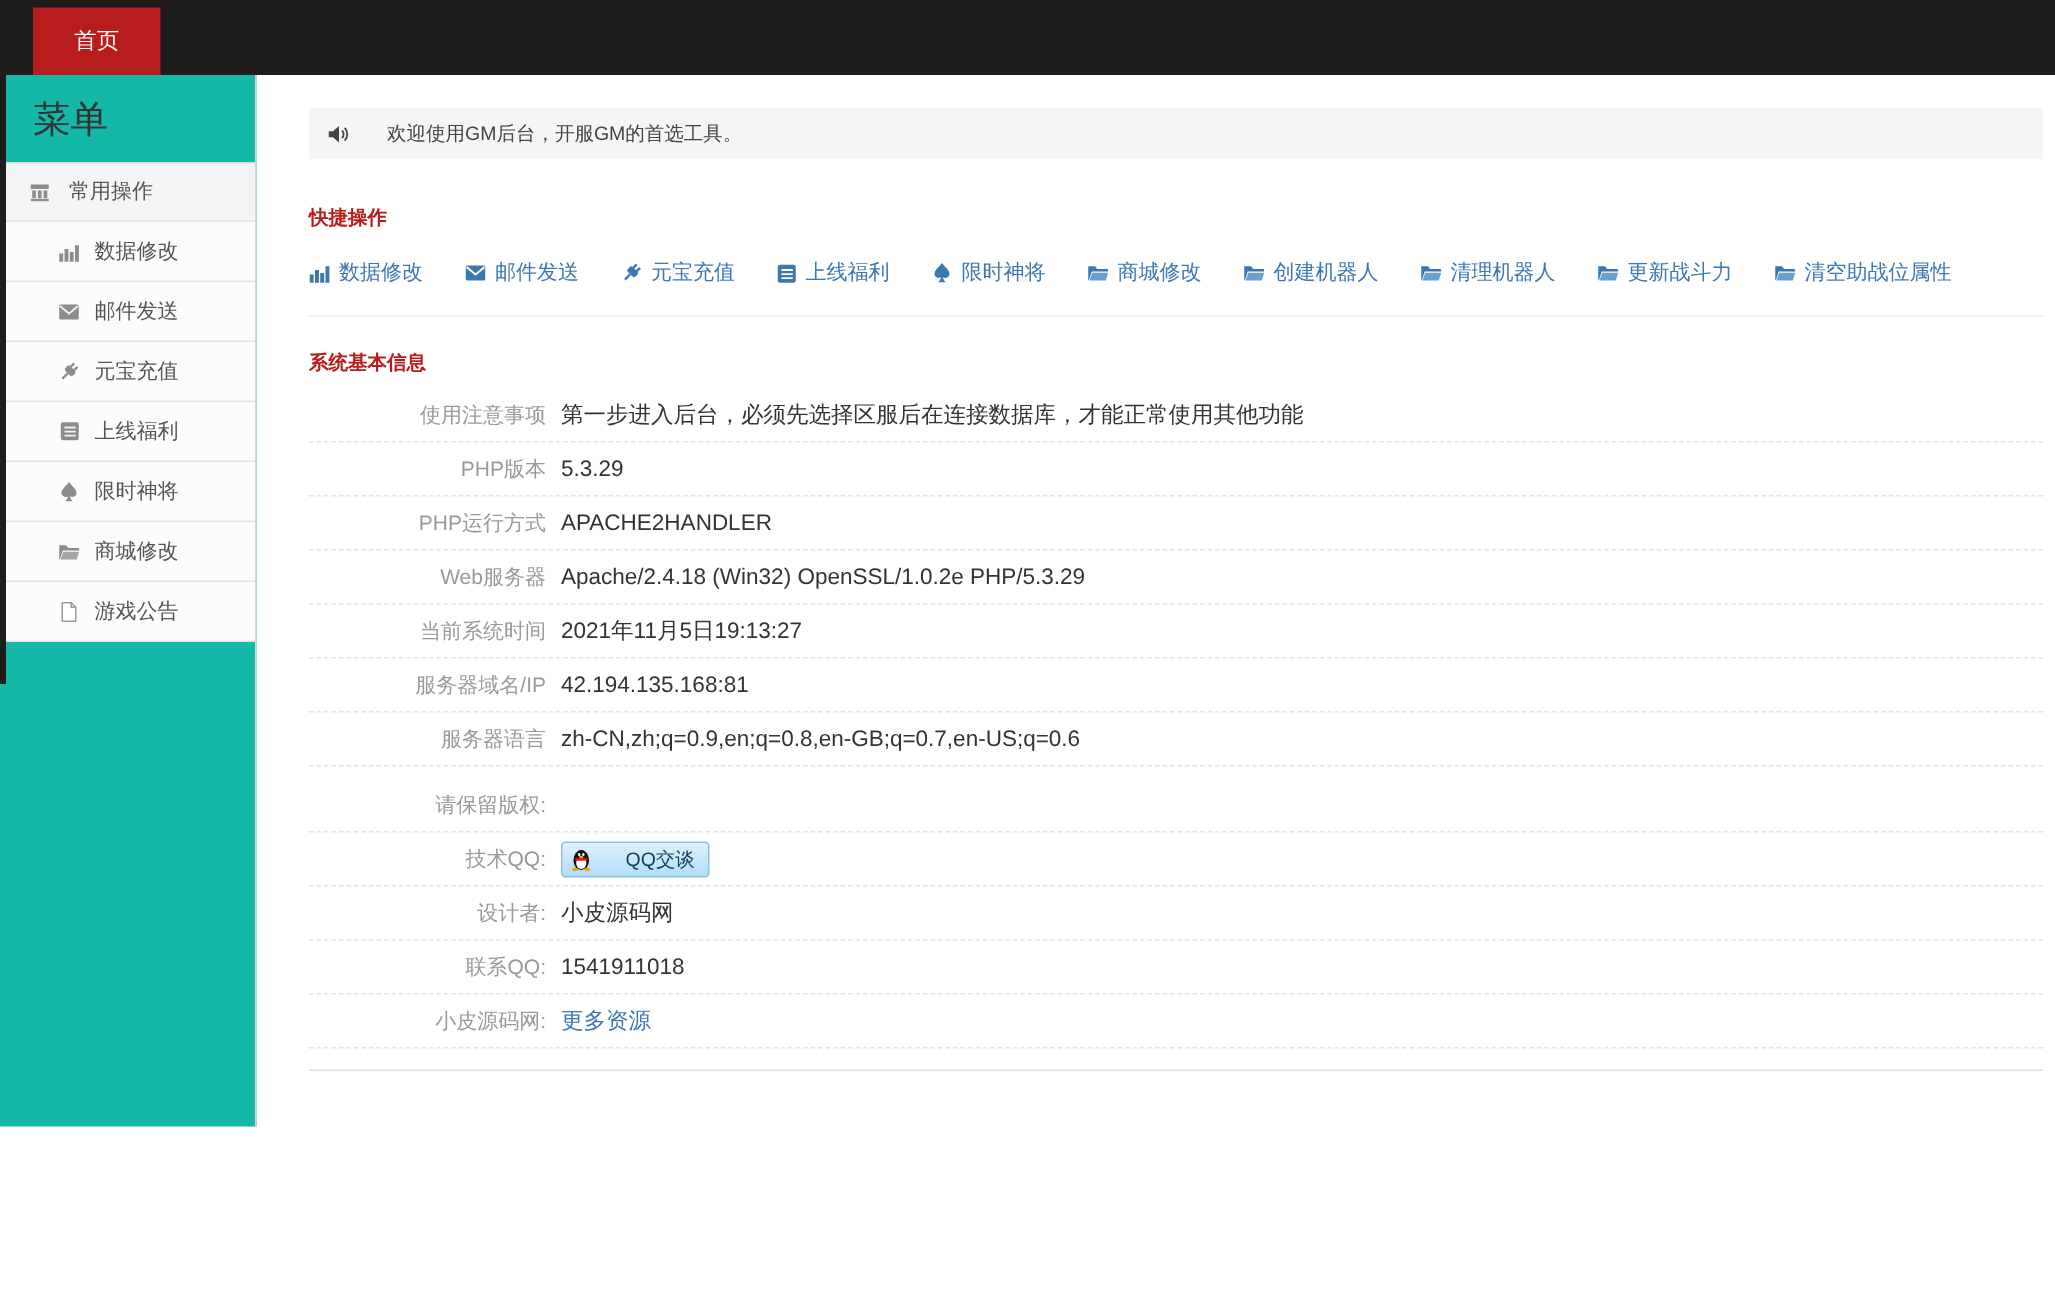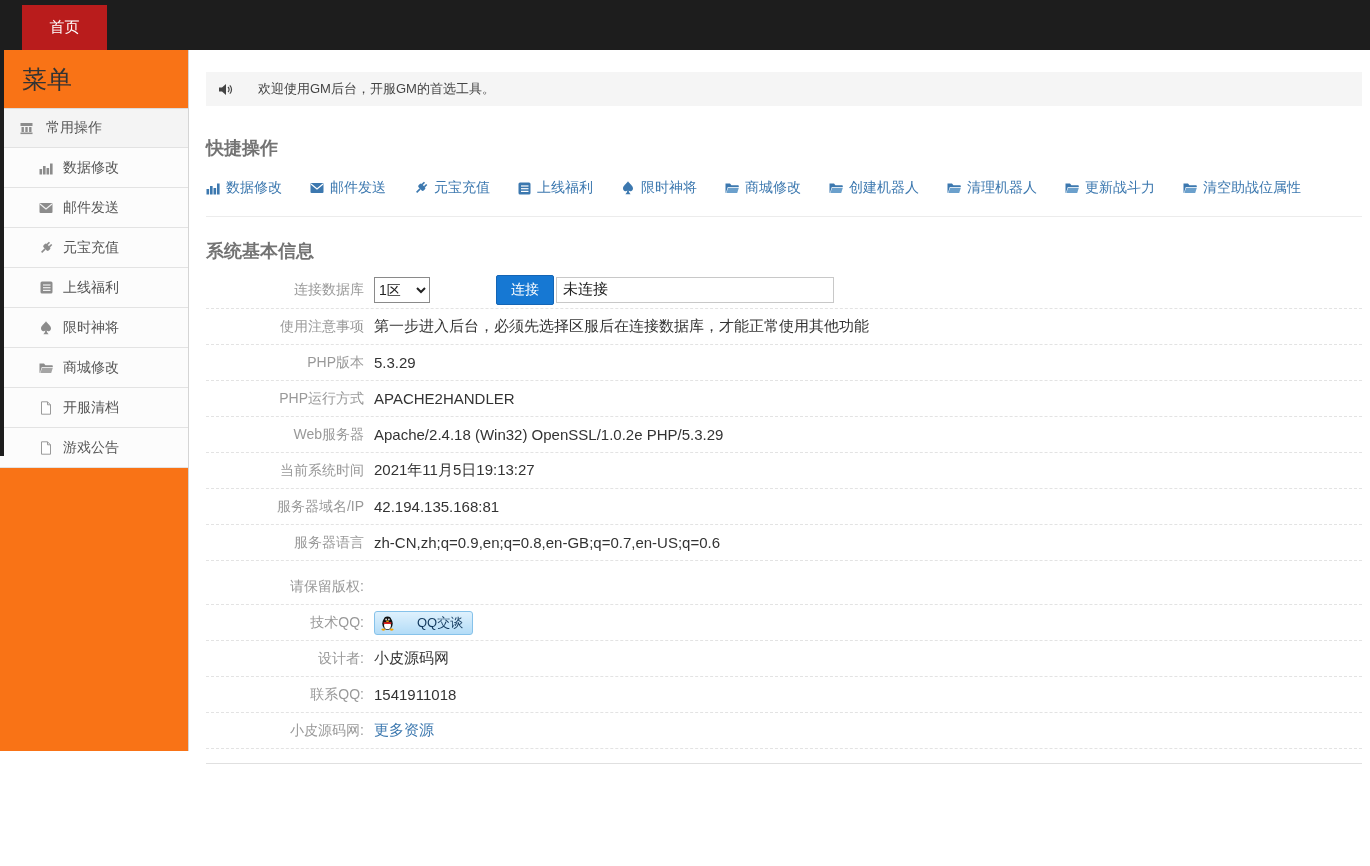--- a/index.html
+++ b/index.html
@@ -6,37 +6,37 @@
   html,body { width:1370px; height:866px; overflow:hidden; background:#fff;
     font-family:"Liberation Sans","DejaVu Sans",sans-serif; }
 
   
   .topbar { position:relative; height:50px; background:#1d1d1d; }
   .topbar .tab { position:absolute; left:22px; top:5px; bottom:0; width:85px;
     background:#b91c1c; color:#fff; font-size:15px;
     display:flex; align-items:center; justify-content:center; cursor:pointer; }
 
   
-  .sidebar { position:absolute; left:0; top:50px; width:189px; height:701px;
-    background:#f97316; border-right:1px solid #d5d5d5; }
+  .sidebar { position:absolute; left:0; top:50px; width:171px; height:701px;
+    background:#14b8a6; border-right:1px solid #d5d5d5; }
   .side-strip { position:absolute; left:0; top:0; width:4px; height:406px; background:#1d1d1d; z-index:3; }
   .menu-title { padding:13px 0 12px 22px; font-size:25px; color:#333; }
   .menu-group { display:flex; align-items:center; gap:12px; padding:10px 0 10px 18px;
     border-top:1px solid #dcdcdc; border-bottom:1px solid #e2e2e2;
     background:#f4f4f4; color:#555; font-size:14px; cursor:pointer; }
   .menu-items { background:#fcfcfc; }
   .menu-item { display:flex; align-items:center; gap:9px; height:40px; padding-left:38px;
     border-bottom:1px solid #e3e3e3; color:#555; font-size:14px; background:#fcfcfc; cursor:pointer; }
   .menu-item .ico, .menu-group .ico { display:inline-flex; width:16px; justify-content:center; }
 
   
   .content { margin-left:192px; padding:0 8px 0 14px; }
   .alert { margin-top:22px; background:#f5f5f5; padding:8px 13px; font-size:13px; color:#444;
     display:flex; align-items:center; gap:25px; }
-  .sec-head { font-size:18px; font-weight:bold; color:#737373; }
+  .sec-head { font-size:13px; font-weight:bold; color:#b91c1c; }
   .quick-head { margin-top:30px; }
   .quick-row { display:flex; align-items:center; gap:28px; margin-top:19px;
     padding-bottom:19px; border-bottom:1px solid #ececec; }
   .qlink { display:inline-flex; align-items:center; gap:6px; color:#3c78af;
     font-size:14px; text-decoration:none; cursor:pointer; }
 
   .sys-head { margin-top:22px; }
   .info-table { margin-top:8px; }
   .irow { display:flex; align-items:center; min-height:36px;
     border-bottom:1px dashed #e3e3e3; font-size:15px; color:#333; }
@@ -150,29 +150,20 @@
       </span>
       <span>商城修改</span>
     </div>
     <div class="menu-item">
       <span class="ico">
         <svg width="12" height="14" viewBox="0 0 12 14">
             <path fill="#fff" stroke="#9a9a9a" stroke-width="1" d="M1.5 0.8 h6 l3 3 v9.4 h-9 Z"></path>
             <path fill="none" stroke="#9a9a9a" stroke-width="1" d="M7.5 0.8 v3 h3"></path>
           </svg>
       </span>
-      <span>开服清档</span>
-    </div>
-    <div class="menu-item">
-      <span class="ico">
-        <svg width="12" height="14" viewBox="0 0 12 14">
-            <path fill="#fff" stroke="#9a9a9a" stroke-width="1" d="M1.5 0.8 h6 l3 3 v9.4 h-9 Z"></path>
-            <path fill="none" stroke="#9a9a9a" stroke-width="1" d="M7.5 0.8 v3 h3"></path>
-          </svg>
-      </span>
       <span>游戏公告</span>
     </div>
   </div>
 </div>
 
 <div class="content">
 
   <div class="alert">
     <span>
       <svg width="14" height="13" viewBox="0 0 14 13">
@@ -285,28 +276,20 @@
           <path fill="#6ba0cc" d="M3.2 5.8 h10.6 l-1.6 5.2 H1.3 Z"></path>
           </svg>
         </span>
       <span>清空助战位属性</span>
     </a>
   </div>
 
   <div class="sec-head sys-head">系统基本信息</div>
 
   <div class="info-table">
-    <div class="irow connect-row">
-      <span class="lbl">连接数据库</span>
-      <select class="zone-select">
-        <option>1区</option>
-      </select>
-      <button class="connect-btn">连接</button>
-      <input class="status-input" type="text" value="未连接" style="">
-    </div>
 
     <div class="irow">
       <span class="lbl">使用注意事项</span>
       <span>第一步进入后台，必须先选择区服后在连接数据库，才能正常使用其他功能</span>
     </div>
     <div class="irow">
       <span class="lbl">PHP版本</span>
       <span>5.3.29</span>
     </div>
     <div class="irow">

